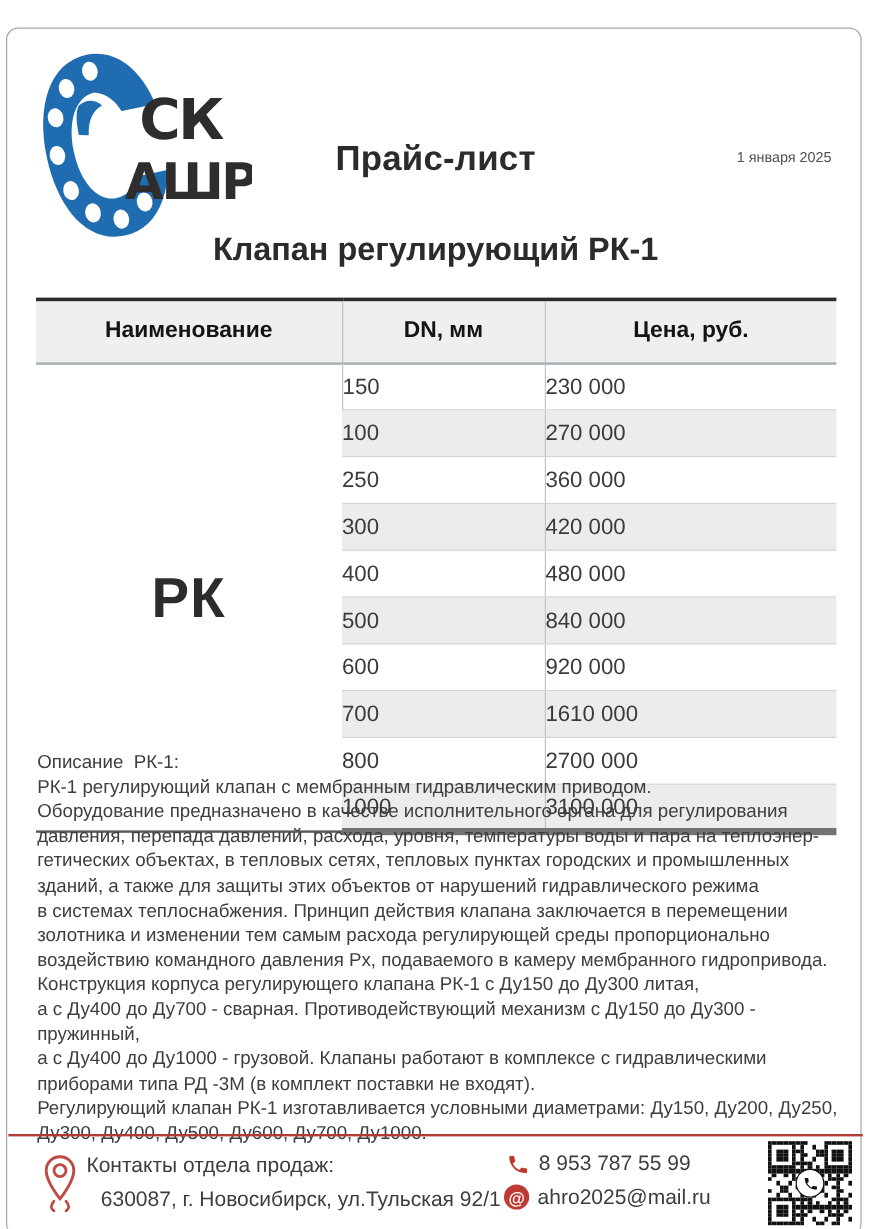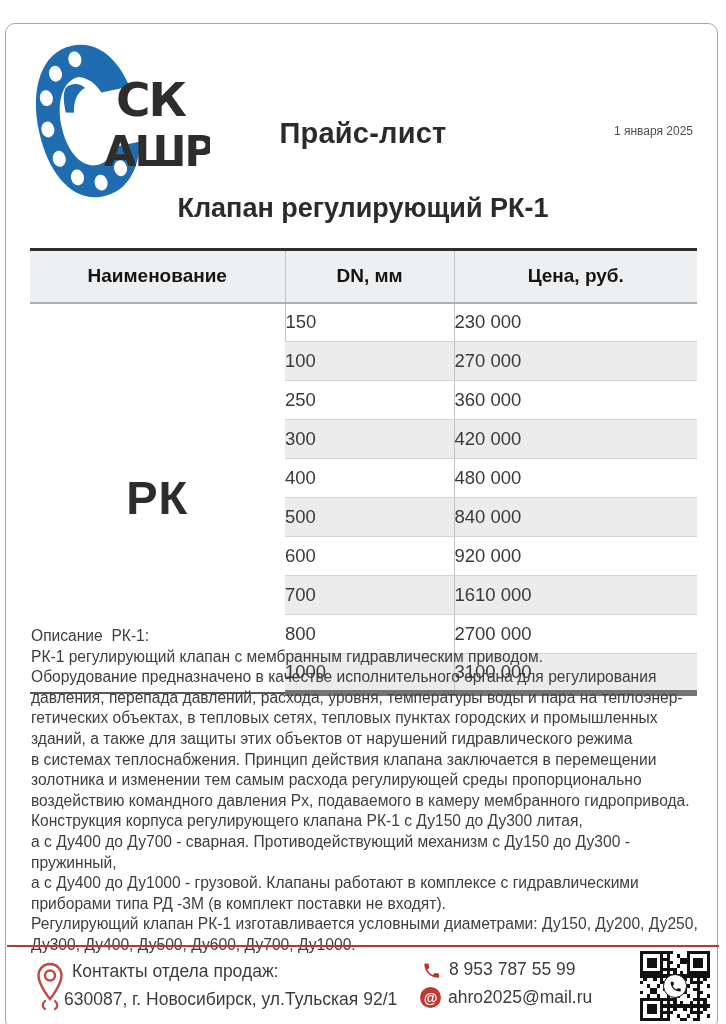--- a/index.html
+++ b/index.html
@@ -32,21 +32,21 @@
   .price-table tr.last td.cell { border-bottom:6px solid #737373; }
 
   
   .description { position:absolute; left:31px; top:612px; width:668px;
                  font-size:15.6px; line-height:20.6px; color:#3e3e3e; white-space:pre-wrap; }
 
   
   .footer-line { position:absolute; left:7px; right:7px; top:931px; border-top:2px solid #b23b35; }
   .pin-icon { position:absolute; left:36px; top:947px; width:28px; height:52px; }
   .contacts-label { position:absolute; left:72px; top:947px; font-size:17.5px; color:#3d3d3d; }
-  .contacts-address { position:absolute; left:64px; top:975px; font-size:17.5px; color:#3d3d3d; }
+  .contacts-address { position:absolute; left:84px; top:975px; font-size:17.5px; color:#3d3d3d; }
   .phone-row { position:absolute; left:422px; top:945px; display:flex; align-items:flex-end; gap:8px; }
   .email-row { position:absolute; left:420px; top:973px; display:flex; align-items:center; gap:7px; }
   .phone-row .txt, .email-row .txt { font-size:17.5px; color:#3d3d3d; }
   .email-badge { width:21px; height:21px; border-radius:50%; background:#bf3a33; color:#fff;
                  font-size:14px; font-weight:bold; display:flex; align-items:center; justify-content:center; }
   .qr { position:absolute; left:640px; top:937px; width:70px; height:70px; background:#fff;
         display:grid; grid-template-columns:repeat(21,1fr); grid-template-rows:repeat(21,1fr); }
   .qr .m { background:#111; }
   .qr-center { position:absolute; left:663px; top:960px; width:24px; height:24px; border-radius:50%;
                background:#fff; border:1.5px solid #111; display:flex; align-items:center; justify-content:center; }

